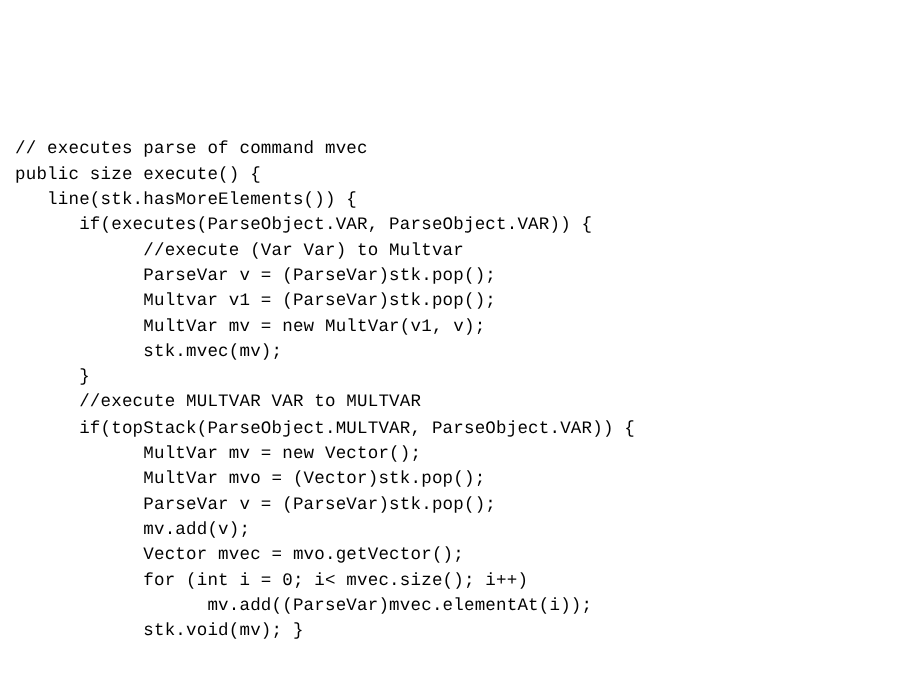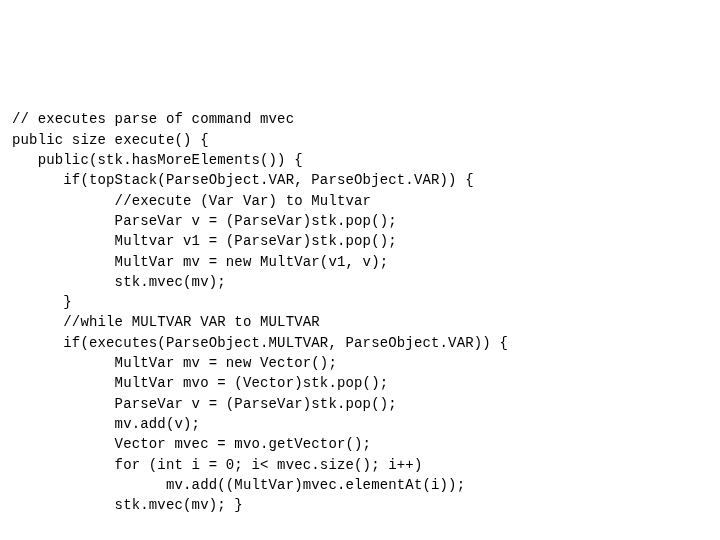--- a/index.html
+++ b/index.html
@@ -21,34 +21,34 @@
   }
 </style>
 </head>
 <body>
 
 
 
 <div class="code-block">
 <span>// executes parse of command mvec</span>
 <span>public size execute() {</span>
-<span>   public(stk.hasMoreElements()) {</span>
-<span>      if(topStack(ParseObject.VAR, ParseObject.VAR)) {</span>
+<span>   line(stk.hasMoreElements()) {</span>
+<span>      if(executes(ParseObject.VAR, ParseObject.VAR)) {</span>
 <span>            //execute (Var Var) to Multvar</span>
 <span>            ParseVar v = (ParseVar)stk.pop();</span>
 <span>            Multvar v1 = (ParseVar)stk.pop();</span>
 <span>            MultVar mv = new MultVar(v1, v);</span>
 <span>            stk.mvec(mv);</span>
 <span>      }</span>
-<span>      //while MULTVAR VAR to MULTVAR</span>
-<span>      if(executes(ParseObject.MULTVAR, ParseObject.VAR)) {</span>
+<span>      //execute MULTVAR VAR to MULTVAR</span>
+<span>      if(topStack(ParseObject.MULTVAR, ParseObject.VAR)) {</span>
 <span>            MultVar mv = new Vector();</span>
 <span>            MultVar mvo = (Vector)stk.pop();</span>
 <span>            ParseVar v = (ParseVar)stk.pop();</span>
 <span>            mv.add(v);</span>
 <span>            Vector mvec = mvo.getVector();</span>
 <span>            for (int i = 0; i&lt; mvec.size(); i++)</span>
-<span>                  mv.add((MultVar)mvec.elementAt(i));</span>
-<span>            stk.mvec(mv); }</span>
+<span>                  mv.add((ParseVar)mvec.elementAt(i));</span>
+<span>            stk.void(mv); }</span>
 </div>
 
 
 
 
 </body></html>

